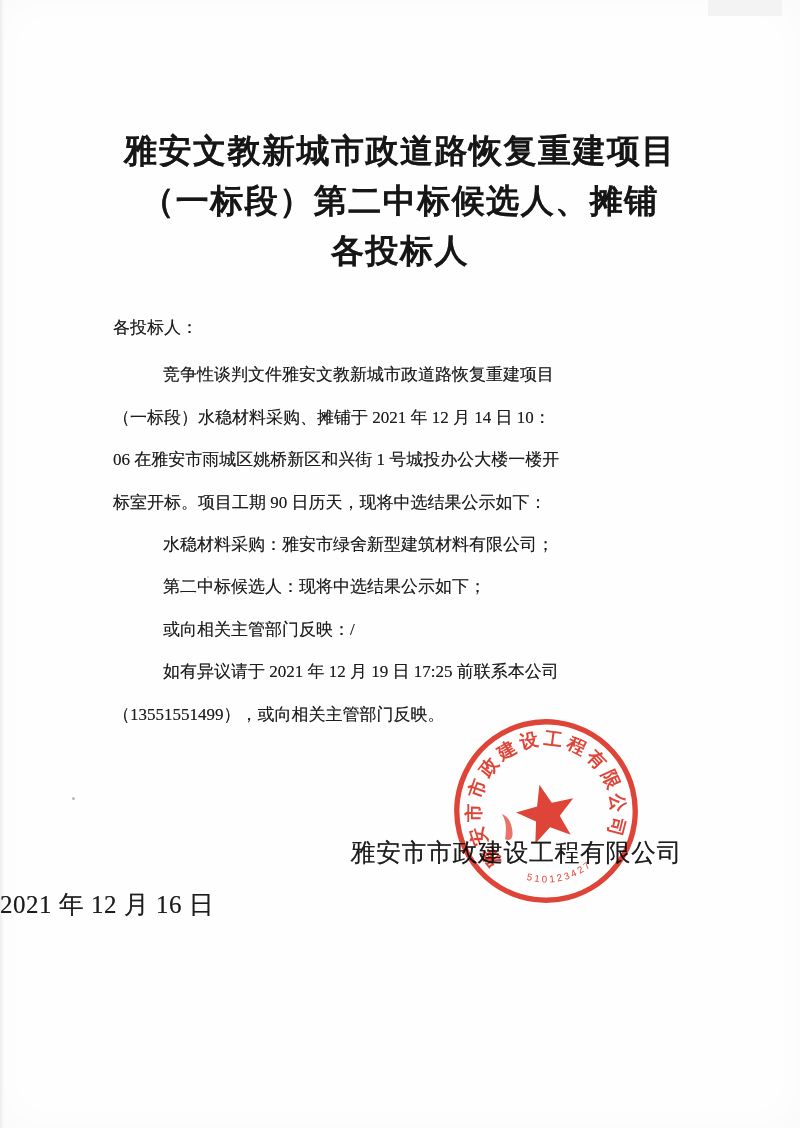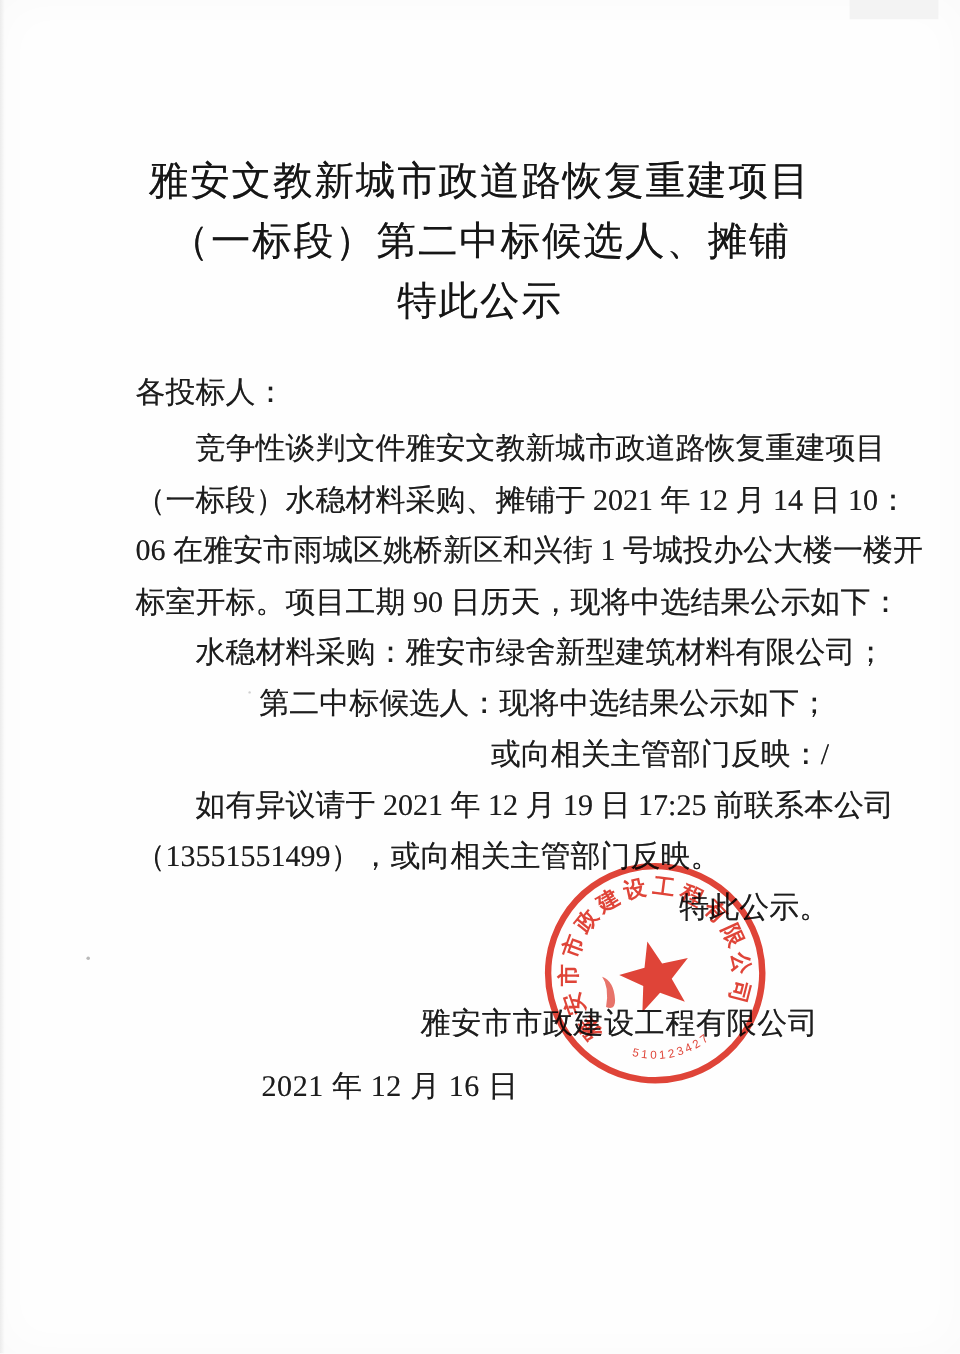--- a/index.html
+++ b/index.html
@@ -15,39 +15,39 @@
   }
   
   .page::before{
     content:"";position:absolute;left:0;top:0;bottom:0;width:4px;
     background:linear-gradient(to right,#ececec,rgba(255,255,255,0));
   }
   .title-block{
     position:absolute;top:126px;left:0;right:0;
     text-align:center;
     font-family:"Liberation Sans","DejaVu Sans",sans-serif;
-    font-weight:400;color:#161616;
+    font-weight:700;color:#161616;
     font-size:33px;line-height:50px;letter-spacing:1.5px;
     text-shadow:0 0 .5px rgba(0,0,0,.55);
   }
   .body-block{
     position:absolute;top:307px;left:113px;width:578px;
-    font-size:25px;line-height:42.4px;color:#1d1d1d;
+    font-size:17px;line-height:42.4px;color:#1d1d1d;
     text-shadow:0 0 .4px rgba(0,0,0,.5);
   }
   .bline{white-space:nowrap;}
-  .bline.ind{padding-left:50px;text-align:right;}
+  .bline.ind{padding-left:50px;}
   .bline.salutation{margin-bottom:5px;}
   .signature-block{
     position:absolute;top:836px;left:0;right:0;
     font-size:25px;color:#1d1d1d;
     text-shadow:0 0 .4px rgba(0,0,0,.5);
   }
   .sig-company{text-align:right;padding-right:118px;letter-spacing:.5px;}
-  .sig-date{text-align:center;padding-right:150px;margin-top:19px;letter-spacing:.5px;}
+  .sig-date{text-align:left;padding-right:150px;margin-top:19px;letter-spacing:.5px;}
   .seal{
     position:absolute;left:449px;top:714px;width:194px;height:194px;
     transform:rotate(-14deg);
     mix-blend-mode:multiply;opacity:.88;
     pointer-events:none;
   }
   .speck{position:absolute;border-radius:50%;background:#b9b9b9;}
   .speck.s1{left:72px;top:797px;width:3px;height:3px;}
   .speck.s2{left:207px;top:576px;width:2px;height:2px;background:#cfcfcf;}
   .smudge-tr{
@@ -60,35 +60,34 @@
 
 <div class="page">
 
   <div class="smudge-tr"></div>
   <div class="speck s1"></div>
   <div class="speck s2"></div>
 
   <div class="title-block">
     <div>雅安文教新城市政道路恢复重建项目</div>
     <div>（一标段）第二中标候选人、摊铺</div>
-    <div>特此公示</div>
+    <div>各投标人</div>
   </div>
 
   <div class="body-block">
     <div class="bline salutation">各投标人：</div>
     <div class="bline ind">竞争性谈判文件雅安文教新城市政道路恢复重建项目</div>
     <div class="bline">（一标段）水稳材料采购、摊铺于 2021 年 12 月 14 日 10：</div>
     <div class="bline">06 在雅安市雨城区姚桥新区和兴街 1 号城投办公大楼一楼开</div>
     <div class="bline">标室开标。项目工期 90 日历天，现将中选结果公示如下：</div>
     <div class="bline ind">水稳材料采购：雅安市绿舍新型建筑材料有限公司；</div>
     <div class="bline ind">第二中标候选人：现将中选结果公示如下；</div>
     <div class="bline ind">或向相关主管部门反映：/</div>
     <div class="bline ind">如有异议请于 2021 年 12 月 19 日 17:25 前联系本公司</div>
     <div class="bline">（13551551499），或向相关主管部门反映。</div>
-    <div class="bline ind">特此公示。</div>
   </div>
 
   <div class="signature-block">
     <div class="sig-company">雅安市市政建设工程有限公司</div>
     <div class="sig-date">2021 年 12 月 16 日</div>
   </div>
 
   <svg class="seal" viewBox="0 0 200 200" xmlns="http://www.w3.org/2000/svg">
     <defs>
       <path id="ringTextPath" d="M 100,168 A 68,68 0 1,1 100,32 A 68,68 0 1,1 100,168" fill="none"></path>

